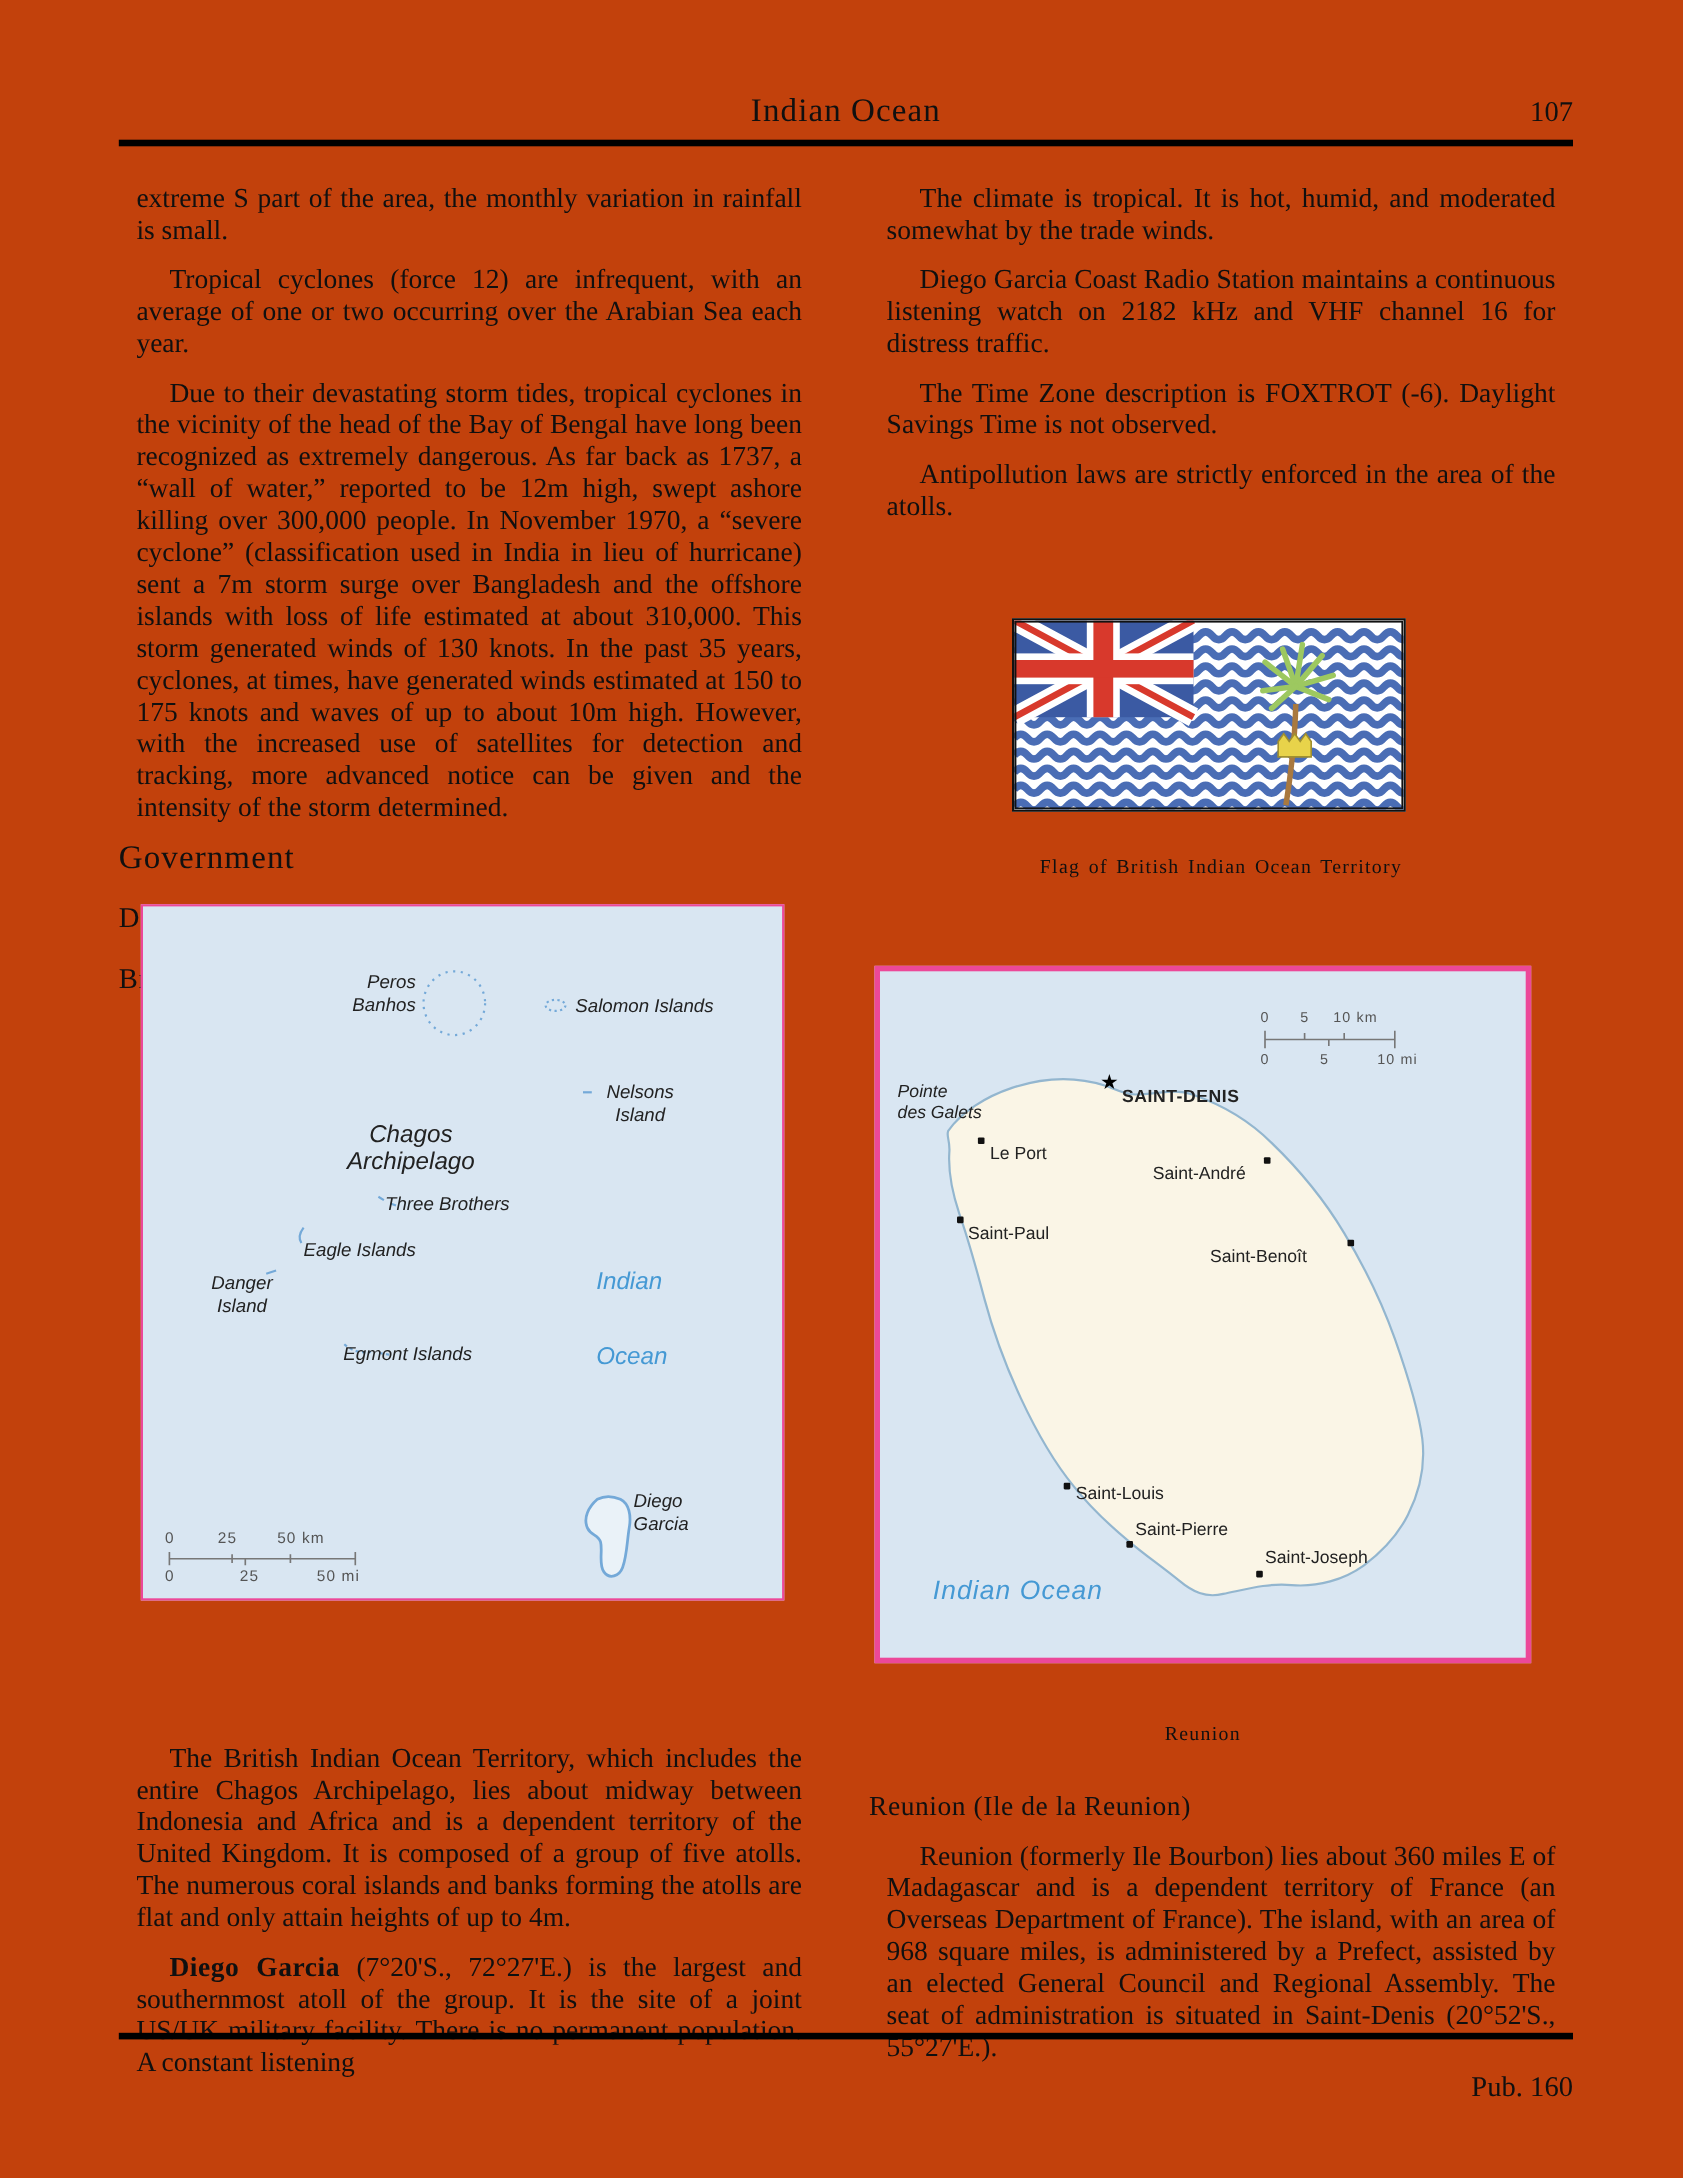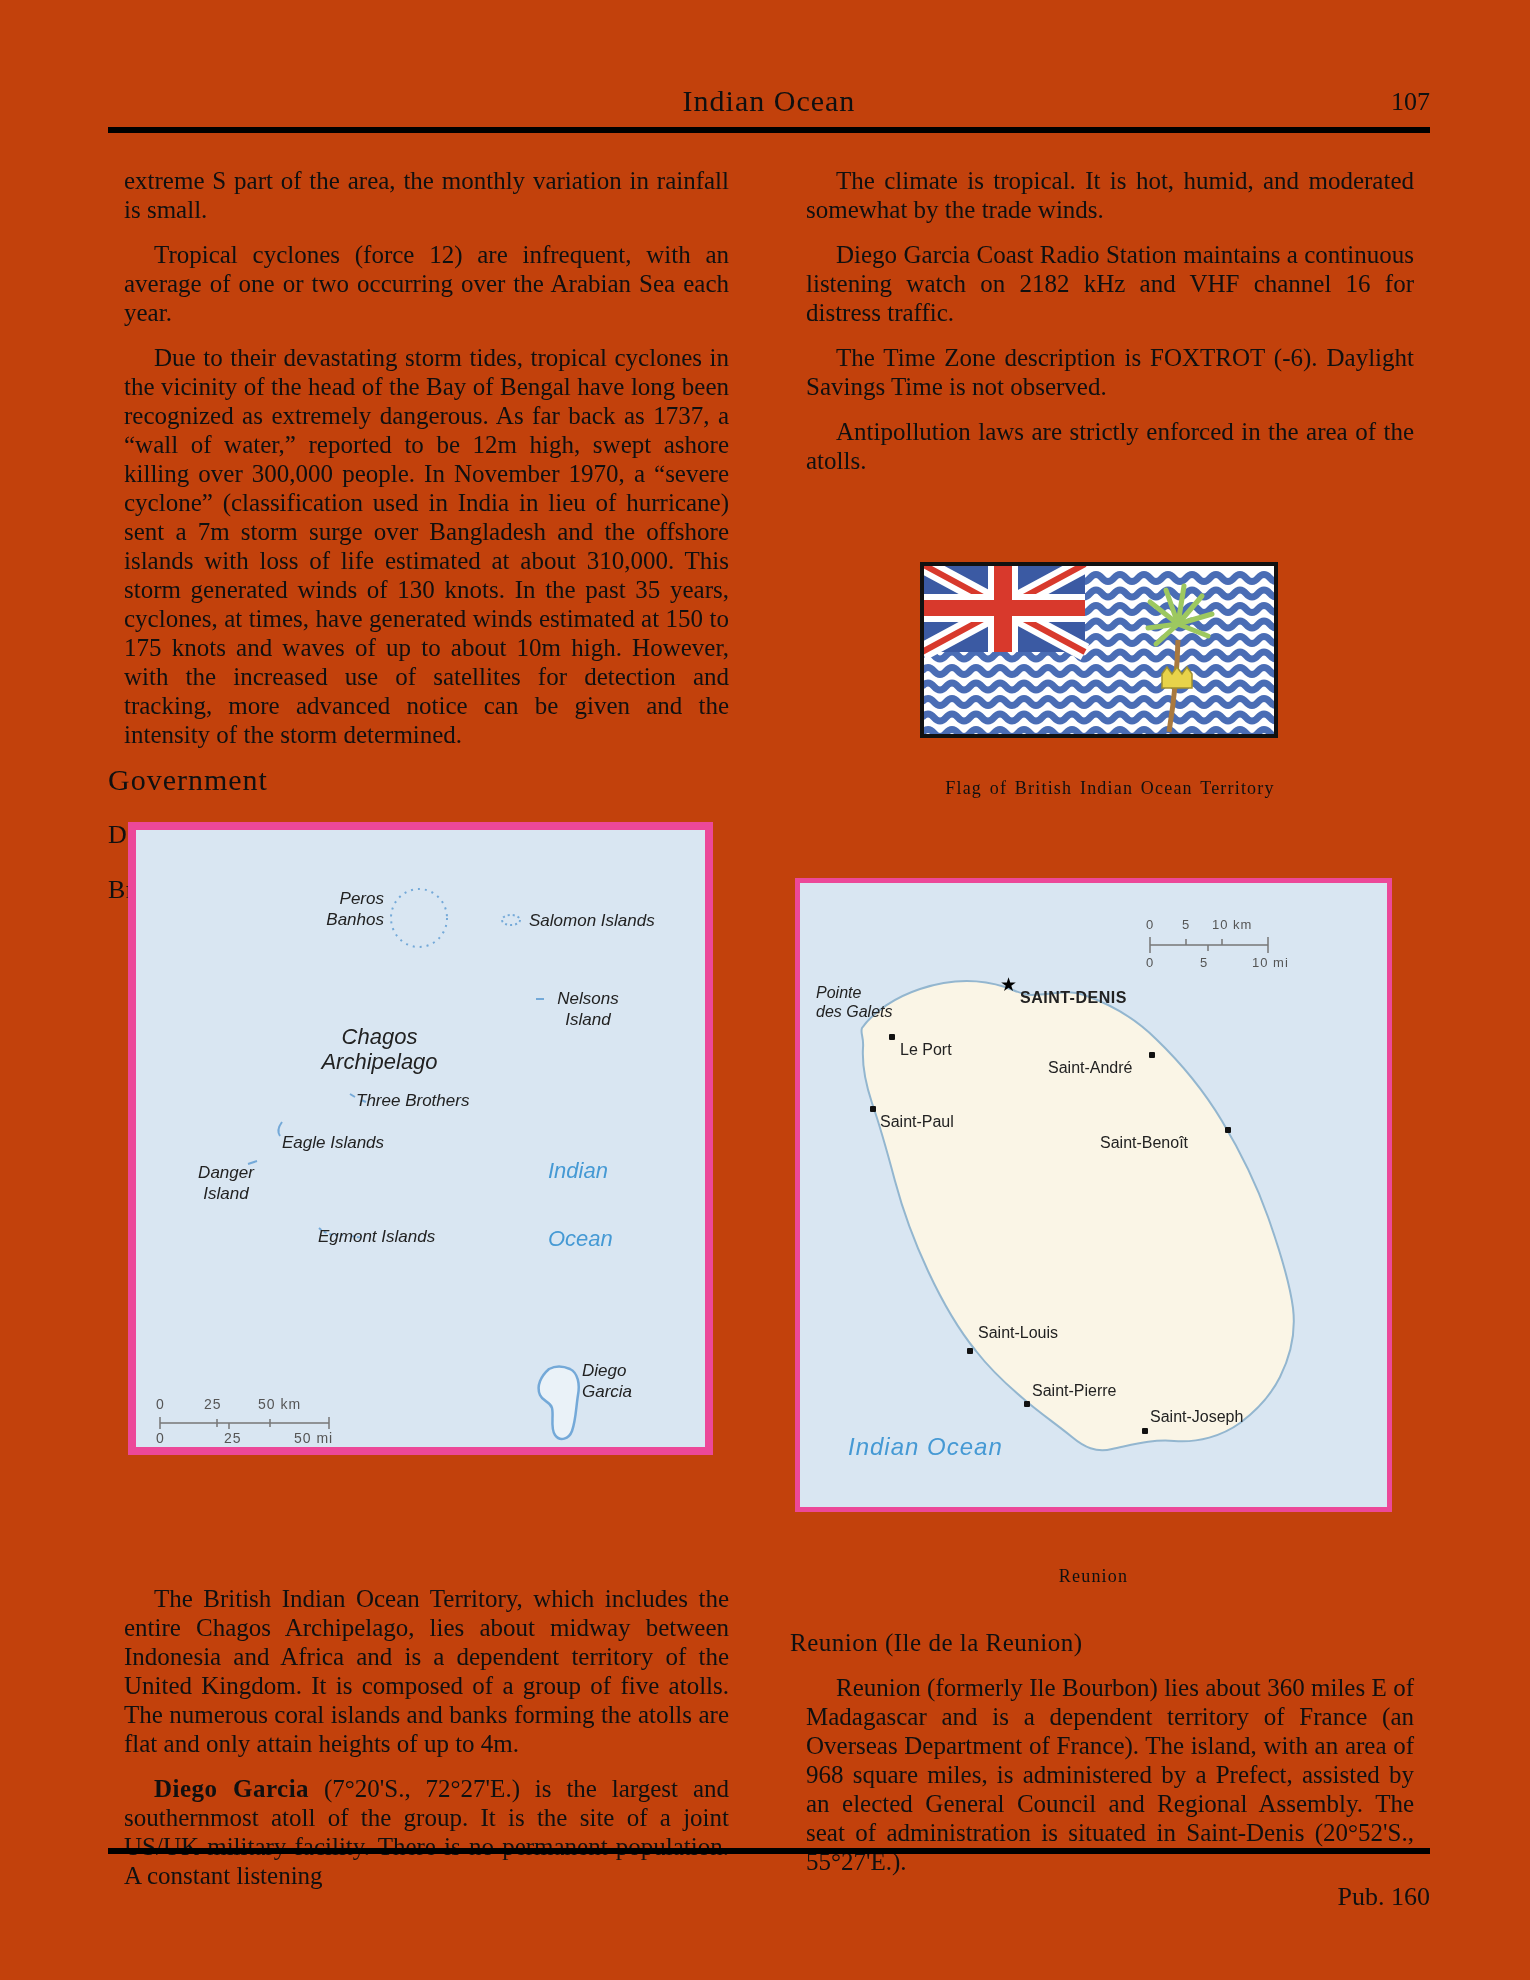--- a/index.html
+++ b/index.html
@@ -13,21 +13,21 @@
   
   .col{position:absolute;text-align:justify;font-size:25px;line-height:29px;}
   .col p{margin:16px;text-indent:30px;}
   .col p.noindent{text-indent:0;}
   .col p.gap{margin-top:8px;}
   .h-gov{font-size:30px;font-weight:normal;letter-spacing:1px;margin:16px 0 0 0;}
   .h-sub{font-size:26px;font-weight:normal;letter-spacing:0.5px;margin:26px 0 0 0;}
   .h-inline{font-size:25px;font-weight:normal;letter-spacing:0.5px;margin:0 0 2px 0;}
   .bold{font-weight:bold;letter-spacing:0.5px;}
   .caption{position:absolute;text-align:center;font-size:18px;letter-spacing:1.2px;word-spacing:2px;}
-  .mapbox{position:absolute;background:#d9e6f2;border:8px solid #ec4899;box-sizing:border-box;text-decoration:underline;}
+  .mapbox{position:absolute;background:#d9e6f2;border:2px solid #ec4899;box-sizing:border-box;text-decoration:underline;}
   .mapbox svg{position:absolute;left:0;top:0;}
   .maplabel{position:absolute;font-family:"Liberation Sans",sans-serif;color:#222;white-space:nowrap;}
   .it{font-style:italic;}
   .chg{font-size:17px;line-height:21px;font-style:italic;}
   .chg-big{font-size:22px;line-height:25px;font-style:italic;}
   .oc{font-size:22px;font-style:italic;color:#4599d4;}
   .oc-big{font-size:24px;font-style:italic;color:#4599d4;letter-spacing:1px;}
   .twn{font-size:16px;line-height:19px;}
   .cap-city{font-size:16px;font-weight:bold;letter-spacing:0.5px;}
   .scl{font-size:14px;color:#555;letter-spacing:1px;}
@@ -180,21 +180,21 @@
     <span class="maplabel cap-city" style="left:220px;top:106px;">SAINT-DENIS</span>
     <span class="dot" style="left:89px;top:151px;"></span>
     <span class="maplabel twn" style="left:100px;top:157px;">Le Port</span>
     <span class="dot" style="left:349px;top:169px;"></span>
     <span class="maplabel twn" style="left:248px;top:175px;">Saint-André</span>
     <span class="dot" style="left:70px;top:223px;"></span>
     <span class="maplabel twn" style="left:80px;top:229px;">Saint-Paul</span>
     <span class="dot" style="left:425px;top:244px;"></span>
     <span class="maplabel twn" style="left:300px;top:250px;">Saint-Benoît</span>
     <span class="dot" style="left:167px;top:465px;"></span>
-    <span class="maplabel twn" style="left:178px;top:440px;">Saint-Louis</span>
+    <span class="maplabel twn" style="left:178px;top:466px;">Saint-Louis</span>
     <span class="dot" style="left:224px;top:518px;"></span>
     <span class="maplabel twn" style="left:232px;top:498px;">Saint-Pierre</span>
     <span class="dot" style="left:342px;top:545px;"></span>
     <span class="maplabel twn" style="left:350px;top:524px;">Saint-Joseph</span>
     <span class="maplabel oc-big" style="left:48px;top:550px;">Indian Ocean</span>
   </div>
   <div class="caption" style="left:795px;top:1566px;width:597px;">Reunion</div>
 
   <div class="col" style="left:790px;top:1628px;width:640px;">
     <h3 class="h-inline">Reunion (Ile de la Reunion)</h3>

